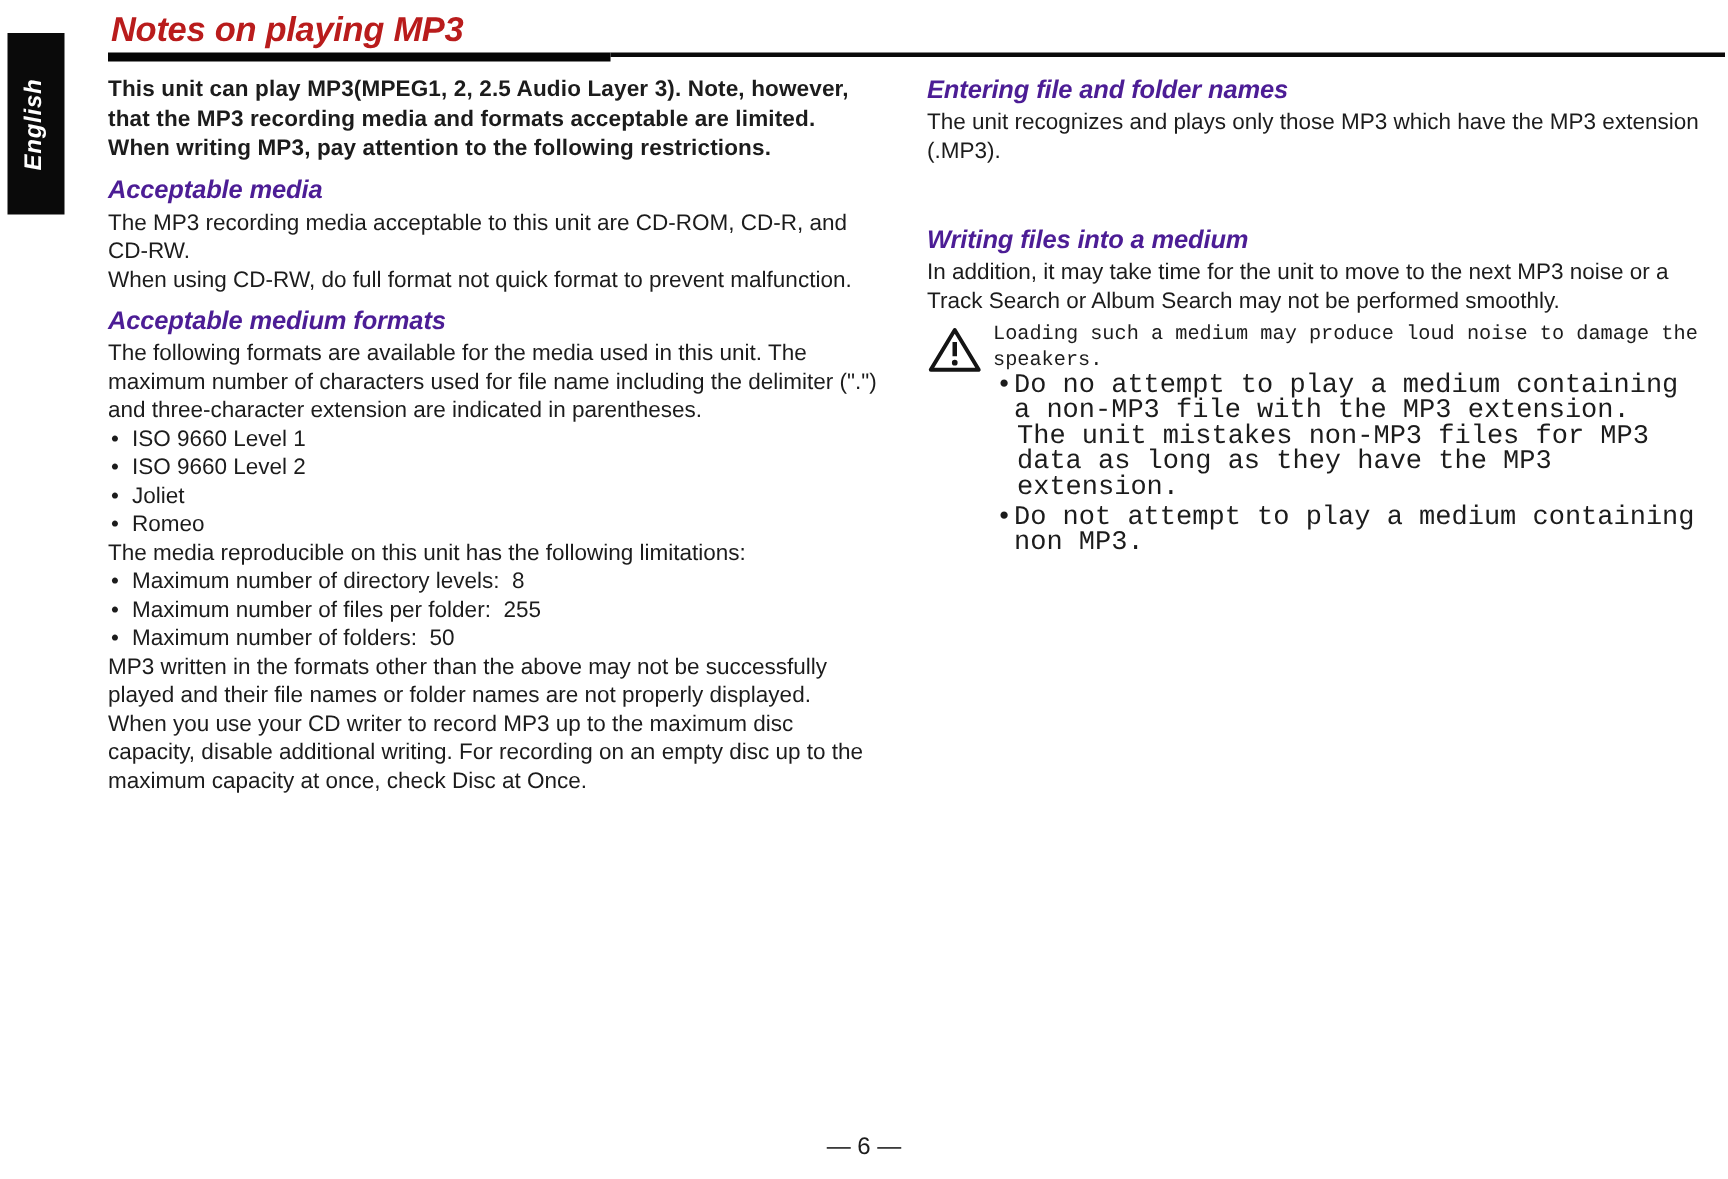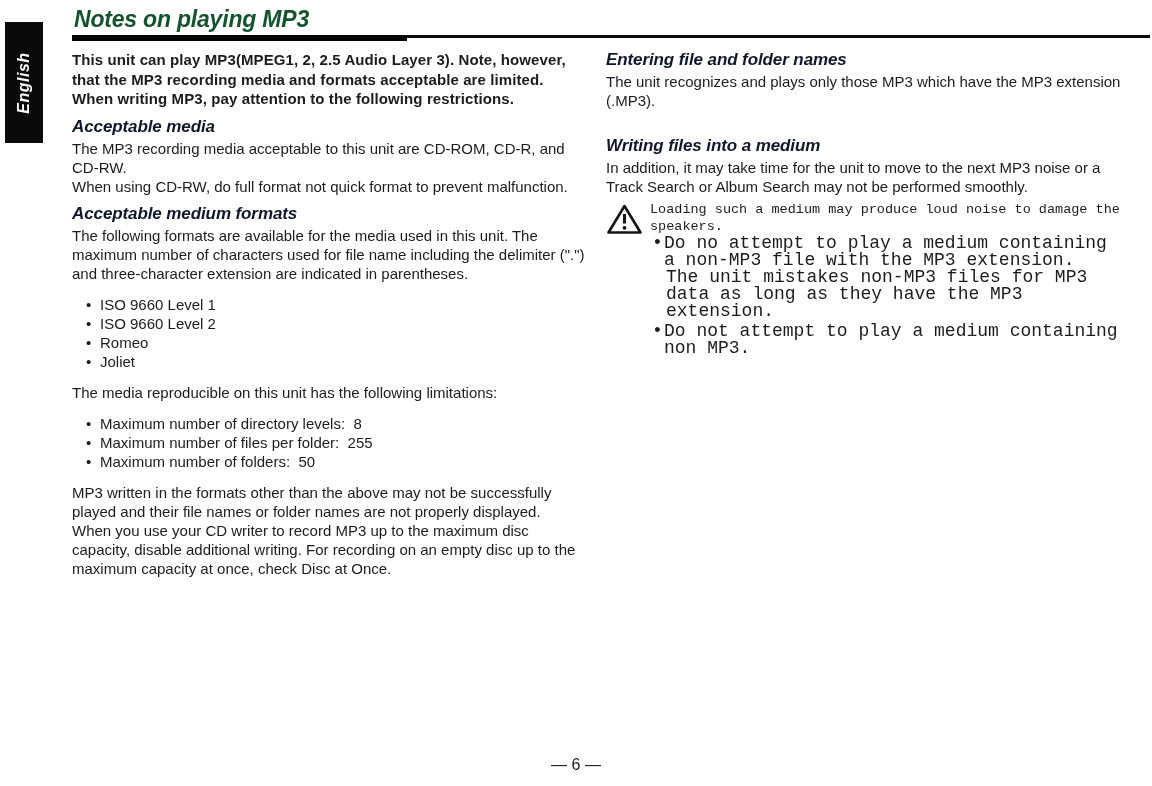--- a/index.html
+++ b/index.html
@@ -20,37 +20,37 @@
   }
   .lang-tab span{
     transform:rotate(-90deg);
     color:#ffffff;font-weight:bold;font-style:italic;
     font-size:16px;letter-spacing:0.5px;white-space:nowrap;
   }
   .content{position:absolute;left:72px;top:6px;width:1078px;}
   h1.title{
     margin:0;padding:0 0 2px 2px;
     font-size:23px;font-weight:bold;font-style:italic;
-    letter-spacing:-0.2px;color:#14532d;
+    letter-spacing:-0.2px;color:#b91c1c;
   }
   .rule{position:relative;height:7px;}
   .rule .thick{position:absolute;left:0;top:0;width:335px;height:6px;background:#050505;}
   .rule .thin{position:absolute;left:335px;top:0;right:0;height:3px;background:#0a0a0a;}
-  .columns{display:flex;margin-top:8px;}
+  .columns{display:flex;margin-top:8px;gap:12px;}
   .col-left{width:516px;}
   .col-right{width:522px;margin-left:18px;}
   p{margin:0;font-size:15px;line-height:19px;}
   p.intro{font-weight:bold;line-height:19.5px;letter-spacing:0.1px;}
   h2{
     margin:8px 0 2px 0;
     font-size:17px;font-weight:bold;font-style:italic;
-    letter-spacing:-0.1px;color:#0f172a;
+    letter-spacing:-0.1px;color:#4c1d95;
   }
-  h2.gap-top{margin-top:26px;font-style:italic;}
-  ul.bullets{list-style:none;margin:12px;padding:0;}
+  h2.gap-top{margin-top:40px;font-style:italic;}
+  ul.bullets{list-style:none;margin:0;padding:0;}
   ul.bullets li{
     position:relative;
     font-size:15px;line-height:19px;
     padding-left:16px;
     white-space:pre-wrap;
   }
   ul.bullets li::before{
     content:"\2022";
     position:absolute;left:2px;top:0;
   }
@@ -99,22 +99,22 @@
 
         <h2>Acceptable media</h2>
         <p>The MP3 recording media acceptable to this unit are CD-ROM, CD-R, and CD-RW.</p>
         <p>When using CD-RW, do full format not quick format to prevent malfunction.</p>
 
         <h2>Acceptable medium formats</h2>
         <p>The following formats are available for the media used in this unit. The maximum number of characters used for file name including the delimiter (".") and three-character extension are indicated in parentheses.</p>
         <ul class="bullets">
           <li>ISO 9660 Level 1</li>
           <li>ISO 9660 Level 2</li>
+          <li>Joliet</li>
           <li>Romeo</li>
-          <li>Joliet</li>
         </ul>
         <p>The media reproducible on this unit has the following limitations:</p>
         <ul class="bullets">
           <li>Maximum number of directory levels:  8</li>
           <li>Maximum number of files per folder:  255</li>
           <li>Maximum number of folders:  50</li>
         </ul>
         <p>MP3 written in the formats other than the above may not be successfully played and their file names or folder names are not properly displayed.</p>
 
         <p>When you use your CD writer to record MP3 up to the maximum disc capacity, disable additional writing. For recording on an empty disc up to the maximum capacity at once, check Disc at Once.</p>

